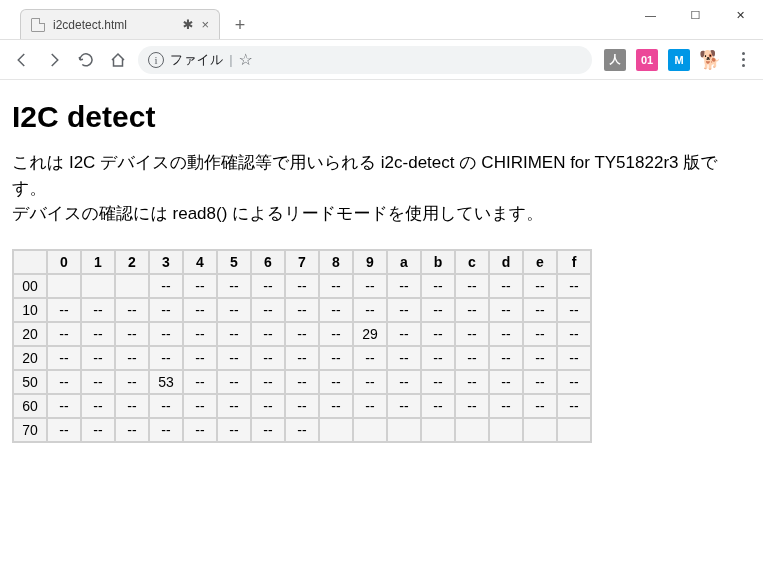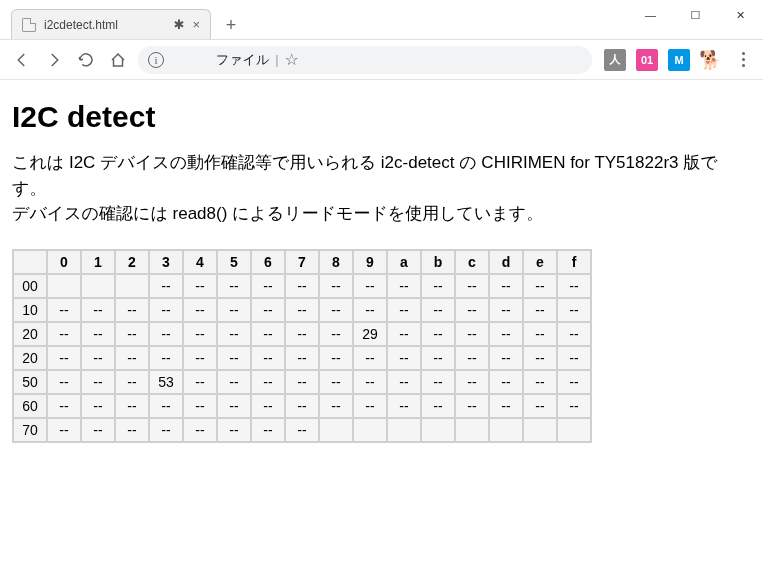--- a/index.html
+++ b/index.html
@@ -31,21 +31,21 @@
       display: flex;
       align-items: center;
       justify-content: center;
       font-family: "Segoe UI Symbol", sans-serif;
       font-size: 11px;
       color: #333;
     }
     .tab-bar {
       display: flex;
       align-items: flex-end;
-      padding-left: 11px;
+      padding-left: 20px;
     }
     .tab {
       display: flex;
       align-items: center;
       height: 30px;
       padding: 0 10px;
       background: #f2f2f2;
       border: 1px solid #ccc;
       border-bottom: none;
       border-radius: 6px 6px 0 0;
@@ -119,21 +119,21 @@
       width: 16px;
       height: 16px;
       border: 1.5px solid #5f6368;
       border-radius: 50%;
       display: flex;
       align-items: center;
       justify-content: center;
       font-size: 11px;
       font-family: serif;
     }
-    .addr-prefix { color: #202124; margin-left: 46px; }
+    .addr-prefix { color: #202124; }
     .addr-sep { color: #9aa0a6; }
     .addr-path { flex: 1; white-space: nowrap; overflow: hidden; text-overflow: ellipsis; color: #5f6368; }
     .star-icon { color: #5f6368; font-size: 16px; }
     .ext-icons { display: flex; gap: 10px; align-items: center; padding: 0 4px; }
     .ext {
       width: 22px; height: 22px;
       display: flex; align-items:center; justify-content:center;
       font-size: 11px; font-weight: bold; border-radius: 2px;
     }
     .ext-pdf { background: #888; color: #fff; }

